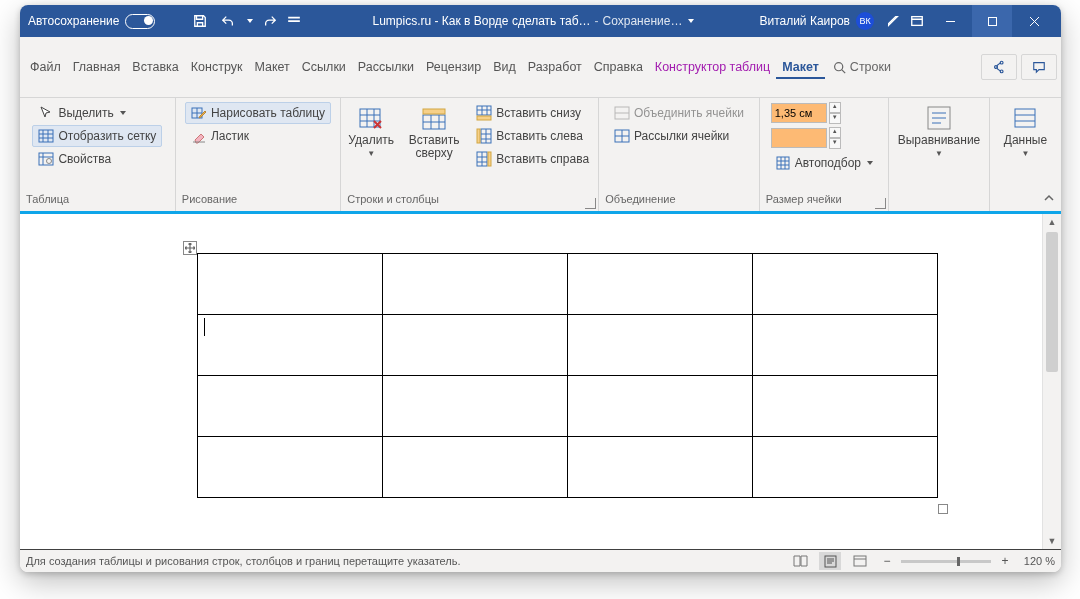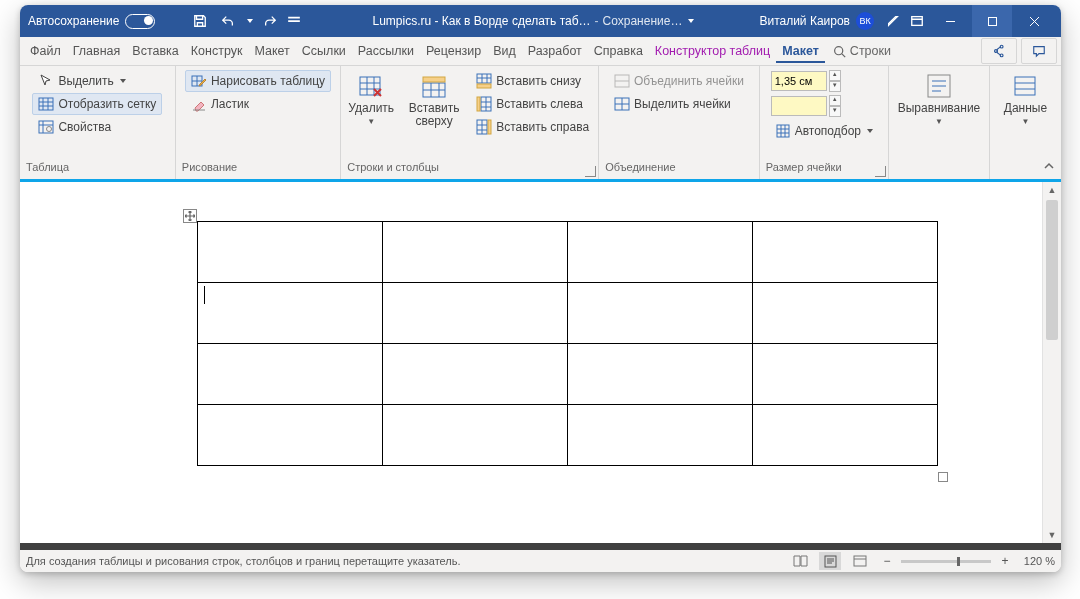--- a/index.html
+++ b/index.html
@@ -12,21 +12,21 @@
 .toggle::after{content:"";position:absolute;right:1px;top:1px;width:9px;height:9px;border-radius:50%;background:#fff}
 .tb-icon{display:flex;align-items:center;justify-content:center;width:22px;height:22px;color:#fff;cursor:pointer}
 .tb-icon svg{width:14px;height:14px;stroke:#fff;fill:none;stroke-width:1.5}
 .titlebar .center{flex:1;display:flex;justify-content:center;align-items:center;gap:4px;white-space:nowrap;overflow:hidden}
 .titlebar .right{display:flex;align-items:center;gap:2px;padding-right:7px}
 .avatar{width:18px;height:18px;border-radius:50%;background:#1d4ed8;color:#fff;font-size:9px;display:flex;align-items:center;justify-content:center}
 .win-btn{width:40px;height:32px;display:flex;align-items:center;justify-content:center;cursor:pointer}
 .win-btn svg{width:11px;height:11px;stroke:#fff;stroke-width:1;fill:none}
 .caret{width:0;height:0;border-left:3px solid transparent;border-right:3px solid transparent;border-top:4px solid #fff;display:inline-block;margin-left:2px}
 
-.tabs{height:28px;background:#f3f2f1;border-bottom:1px solid #d6d6d6;display:flex;align-items:center;font-size:12.5px;color:#555;padding:0 4px}
+.tabs{height:28px;background:#f3f2f1;border-bottom:1px solid #d6d6d6;display:flex;align-items:center;font-size:12.5px;color:#555;padding:16px 4px}
 .tab{padding:5px 6px;cursor:pointer;white-space:nowrap}
 .tab.ctx{color:#a21caf}
 .tab.active{color:#2b579a;font-weight:600;box-shadow:inset 0 -2px 0 #2b579a}
 .tabs .gap{flex:1}
 .search{display:flex;align-items:center;gap:4px;color:#666;padding:0 8px;cursor:text}
 .tabs-r{display:flex;align-items:center;gap:0}
 .tabs-r .tb{width:34px;height:24px;display:flex;align-items:center;justify-content:center;border:1px solid #d6d6d6;border-radius:2px;margin-left:4px;cursor:pointer;color:#2b579a}
 
 .ribbon{height:113px;background:#f3f2f1;border-bottom:3px solid #0ea5e9;display:flex;font-size:12px;color:#444;position:relative}
 .rgrp{border-right:1px solid #d6d6d6;display:flex;flex-direction:column;justify-content:space-between;align-items:center;padding:4px 6px 0 6px}
@@ -36,41 +36,41 @@
 .rbtn.sel{background:#dfe7f2;border-color:#bcd0e8}
 .rbtn .ic{width:16px;height:16px;display:flex;align-items:center;justify-content:center}
 .rbtn .ic svg{width:16px;height:16px}
 .vbtn{display:flex;flex-direction:column;align-items:center;justify-content:flex-start;gap:2px;padding:2px 4px;cursor:pointer;height:86px}
 .vbtn .big{width:28px;height:28px;display:flex;align-items:center;justify-content:center}
 .vbtn .big svg{width:26px;height:26px}
 .vbtn .txt{font-size:12px;line-height:13px;text-align:center}
 .vbtn .dd{font-size:8px;color:#555}
 .col{display:flex;flex-direction:column;gap:1px}
 .spinner{display:flex;align-items:center;gap:2px}
-.spinner input{width:48px;height:16px;font-size:11px;border:1px solid #bbb;padding:1px 3px;background:#fef9c3}
+.spinner input{width:48px;height:16px;font-size:11px;border:1px solid #bbb;padding:1px 3px;background:#fdba74}
 .spinner .sp{width:12px;display:flex;flex-direction:column}
 .spinner .sp div{height:9px;border:1px solid #bbb;background:#f8f8f8;font-size:6px;line-height:6px;text-align:center;color:#555;cursor:pointer}
 .ribbon .exp{position:absolute;right:4px;bottom:4px;width:16px;height:16px;display:flex;align-items:center;justify-content:center;cursor:pointer;color:#666}
 .dialink{position:absolute;right:2px;bottom:2px;width:10px;height:10px;border-right:1px solid #888;border-bottom:1px solid #888;cursor:pointer}
 .dialink::after{content:"";position:absolute;right:-1px;bottom:-1px;width:3px;height:3px;border-right:1px solid #888;border-bottom:1px solid #888}
 
 .docarea{flex:1;display:flex;background:#fff;overflow:hidden;position:relative}
 .page{flex:1;background:#fff;overflow:auto;position:relative}
 .sc{width:18px;background:#f3f2f1;border-left:1px solid #e2e2e2;display:flex;flex-direction:column;align-items:center}
 .sc .arr{height:16px;width:100%;display:flex;align-items:center;justify-content:center;color:#666;cursor:pointer;font-size:9px}
 .sc .track{flex:1;width:100%;position:relative}
 .sc .thumb{position:absolute;left:3px;right:3px;top:2px;height:140px;background:#cfcfcf;border-radius:2px;cursor:pointer}
 .tbl-anchor{position:absolute;left:163px;top:27px;width:12px;height:12px;border:1px solid #888;background:#fff;display:flex;align-items:center;justify-content:center;cursor:move}
 .tbl-anchor svg{width:10px;height:10px;stroke:#666;stroke-width:1.2;fill:none}
 .word-table{position:absolute;left:177px;top:39px;border-collapse:collapse}
 .word-table td{border:1.5px solid #000;width:184px;height:60px;padding:0;vertical-align:top}
 .cursor{position:absolute;left:183px;top:3px;width:1px;height:18px;background:#000}
 .resize{position:absolute;left:918px;top:290px;width:8px;height:8px;border:1px solid #888;background:#fff;cursor:nwse-resize}
 
-.status{height:22px;background:#f3f2f1;border-top:7px solid #404040;display:flex;align-items:center;font-size:11px;color:#555;padding:0 6px;gap:8px}
+.status{height:22px;background:#f3f2f1;border-top:1px solid #404040;display:flex;align-items:center;font-size:11px;color:#555;padding:0 6px;gap:8px}
 .status .gap{flex:1}
 .status .vb{width:22px;height:18px;display:flex;align-items:center;justify-content:center;cursor:pointer;color:#666}
 .status .vb.act{background:#d8d8d8}
 .zoom{display:flex;align-items:center;gap:6px}
 .zoom .bar{width:90px;height:3px;background:#c8c8c8;position:relative;cursor:pointer}
 .zoom .bar::after{content:"";position:absolute;left:56px;top:-3px;width:3px;height:9px;background:#666}
 .zbtn{width:16px;height:16px;display:flex;align-items:center;justify-content:center;cursor:pointer;font-size:12px;color:#555}
 .caret2{width:0;height:0;border-left:3px solid transparent;border-right:3px solid transparent;border-top:4px solid #555;display:inline-block;margin-left:2px;vertical-align:middle}
 </style>
 </head>
@@ -320,21 +320,21 @@
               </span>
               <span>Объединить ячейки</span>
             </div>
         <div class="rbtn">
               <span class="ic">
                 <svg viewBox="0 0 16 16">
                   <rect x="1" y="2" width="14" height="12" fill="none" stroke="#3a70b8"></rect>
                   <path d="M1 8h14M8 2v12" stroke="#3a70b8"></path>
                 </svg>
               </span>
-              <span>Выделить ячейки</span>
+              <span>Рассылки ячейки</span>
             </div>
       </div>
         </div>
       <div class="lbl">Объединение</div>
     </div>
 
     <div class="rgrp" style="width:122px;position:relative">
       <div class="body">
           <div class="col" style="gap:3px">
         <div class="spinner">

